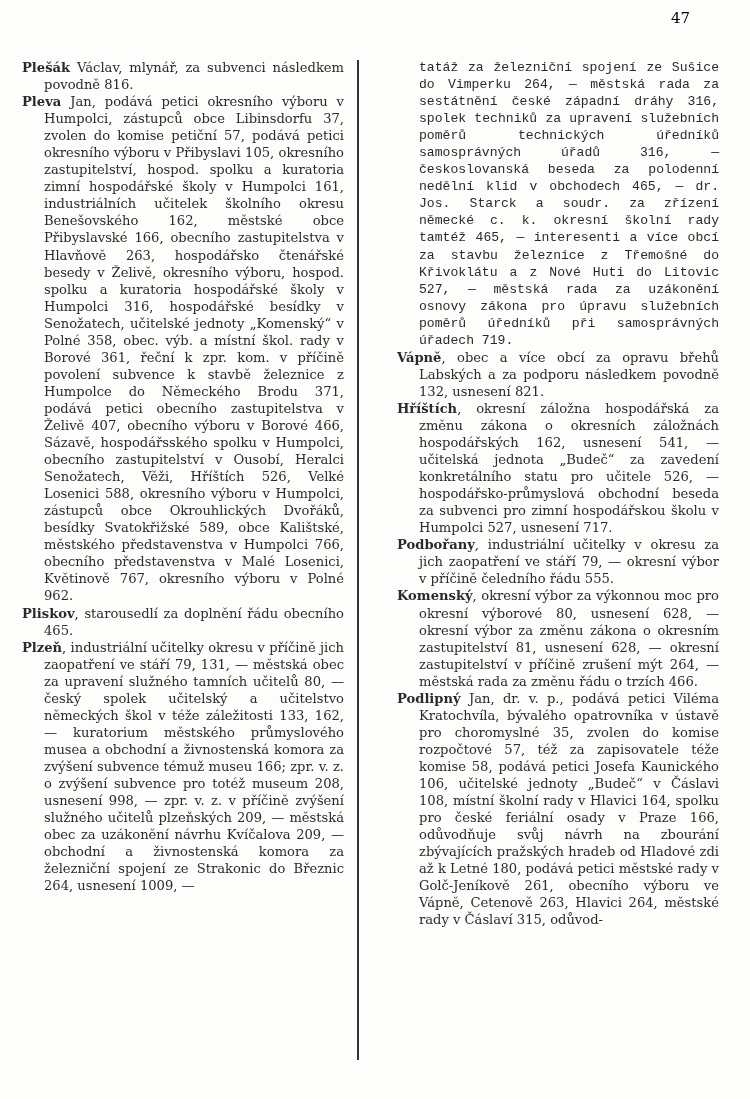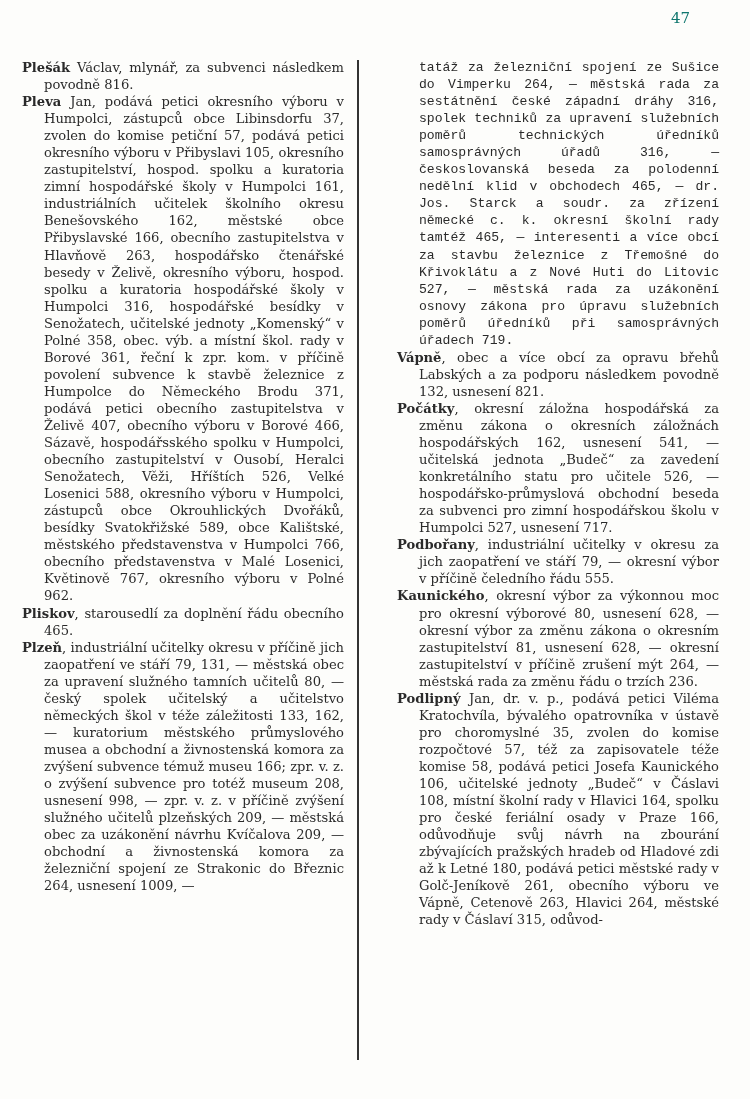--- a/index.html
+++ b/index.html
@@ -1,21 +1,21 @@
 <!DOCTYPE html>
 <html><head>
 <meta charset="utf-8">
 <style>
   html, body { margin:0; padding:0; }
   body {
     width:750px; height:1099px; background:#fdfdfb; position:relative; overflow:hidden;
     font-family:"DejaVu Serif", "Liberation Serif", serif; color:#2a2a2a;
   }
   .page-number {
-    position:absolute; top:9px; right:60px; font-size:15px; color:#0f766e;
+    position:absolute; top:9px; right:60px; font-size:15px; color:#000000;
   }
   .col {
     position:absolute; top:51px; width:322px;
     font-size:13.1px; line-height:17.05px;margin-top:8px;
   }
   .col-left { left:22px; }
   .col-right { left:397px; }
   .divider {
     position:absolute; left:357px; top:60px; width:1.5px; height:1000px; background:#333;
   }
@@ -33,17 +33,17 @@
 <div class="col col-left">
   <p class="entry"><span class="head">Plešák</span><span> Václav, mlynář, za subvenci následkem povodně 816.</span></p>
   <p class="entry"><span class="head">Pleva</span><span> Jan, podává petici okresního výboru v Humpolci, zástupců obce Libinsdorfu 37, zvolen do komise petiční 57, podává petici okresního výboru v Přibyslavi 105, okresního zastupitelství, hospod. spolku a kuratoria zimní hospodářské školy v Humpolci 161, industriálních učitelek školního okresu Benešovského 162, městské obce Přibyslavské 166, obecního zastupitelstva v Hlavňově 263, hospodářsko čtenářské besedy v Želivě, okresního výboru, hospod. spolku a kuratoria hospodářské školy v Humpolci 316, hospodářské besídky v Senožatech, učitelské jednoty „Komenský“ v Polné 358, obec. výb. a místní škol. rady v Borové 361, řeční k zpr. kom. v příčině povolení subvence k stavbě železnice z Humpolce do Německého Brodu 371, podává petici obecního zastupitelstva v Želivě 407, obecního výboru v Borové 466, Sázavě, hospodářsského spolku v Humpolci, obecního zastupitelství v Ousobí, Heralci Senožatech, Věži, Hříštích 526, Velké Losenici 588, okresního výboru v Humpolci, zástupců obce Okrouhlických Dvořáků, besídky Svatokřižské 589, obce Kalištské, městského představenstva v Humpolci 766, obecního představenstva v Malé Losenici, Květinově 767, okresního výboru v Polné 962.</span></p>
   <p class="entry"><span class="head">Pliskov</span><span>, starousedlí za doplnění řádu obecního 465.</span></p>
   <p class="entry"><span class="head">Plzeň</span><span>, industriální učitelky okresu v příčině jich zaopatření ve stáří 79, 131, — městská obec za upravení služného tamních učitelů 80, — český spolek učitelský a učitelstvo německých škol v téže záležitosti 133, 162, — kuratorium městského průmyslového musea a obchodní a živnostenská komora za zvýšení subvence témuž museu 166; zpr. v. z. o zvýšení subvence pro totéž museum 208, usnesení 998, — zpr. v. z. v příčině zvýšení služného učitelů plzeňských 209, — městská obec za uzákonění návrhu Kvíčalova 209, — obchodní a živnostenská komora za železniční spojení ze Strakonic do Březnic 264, usnesení 1009, —</span></p>
 </div>
 
 <div class="col col-right">
   <p class="entry cont">tatáž za železniční spojení ze Sušice do Vimperku 264, — městská rada za sestátnění české západní dráhy 316, spolek techniků za upravení služebních poměrů technických úředníků samosprávných úřadů 316, — českoslovanská beseda za polodenní nedělní klid v obchodech 465, — dr. Jos. Starck a soudr. za zřízení německé c. k. okresní školní rady tamtéž 465, — interesenti a více obcí za stavbu železnice z Třemošné do Křivoklátu a z Nové Huti do Litovic 527, — městská rada za uzákonění osnovy zákona pro úpravu služebních poměrů úředníků při samosprávných úřadech 719.</p>
   <p class="entry"><span class="head">Vápně</span><span>, obec a více obcí za opravu břehů Labských a za podporu následkem povodně 132, usnesení 821.</span></p>
-  <p class="entry"><span class="head">Počátky</span><span>, okresní záložna hospodářská za změnu zákona o okresních záložnách hospodářských 162, usnesení 541, — učitelská jednota „Budeč“ za zavedení konkretálního statu pro učitele 526, — hospodářsko-průmyslová obchodní beseda za subvenci pro zimní hospodářskou školu v Humpolci 527, usnesení 717.</span></p>
+  <p class="entry"><span class="head">Hříštích</span><span>, okresní záložna hospodářská za změnu zákona o okresních záložnách hospodářských 162, usnesení 541, — učitelská jednota „Budeč“ za zavedení konkretálního statu pro učitele 526, — hospodářsko-průmyslová obchodní beseda za subvenci pro zimní hospodářskou školu v Humpolci 527, usnesení 717.</span></p>
   <p class="entry"><span class="head">Podbořany</span><span>, industriální učitelky v okresu za jich zaopatření ve stáří 79, — okresní výbor v příčině čeledního řádu 555.</span></p>
-  <p class="entry"><span class="head">Kaunického</span><span>, okresní výbor za výkonnou moc pro okresní výborové 80, usnesení 628, — okresní výbor za změnu zákona o okresním zastupitelství 81, usnesení 628, — okresní zastupitelství v příčině zrušení mýt 264, — městská rada za změnu řádu o trzích 236.</span></p>
+  <p class="entry"><span class="head">Komenský</span><span>, okresní výbor za výkonnou moc pro okresní výborové 80, usnesení 628, — okresní výbor za změnu zákona o okresním zastupitelství 81, usnesení 628, — okresní zastupitelství v příčině zrušení mýt 264, — městská rada za změnu řádu o trzích 466.</span></p>
   <p class="entry"><span class="head">Podlipný</span><span> Jan, dr. v. p., podává petici Viléma Kratochvíla, bývalého opatrovníka v ústavě pro choromyslné 35, zvolen do komise rozpočtové 57, též za zapisovatele téže komise 58, podává petici Josefa Kaunického 106, učitelské jednoty „Budeč“ v Čáslavi 108, místní školní rady v Hlavici 164, spolku pro české feriální osady v Praze 166, odůvodňuje svůj návrh na zbourání zbývajících pražských hradeb od Hladové zdi až k Letné 180, podává petici městské rady v Golč-Jeníkově 261, obecního výboru ve Vápně, Cetenově 263, Hlavici 264, městské rady v Čáslaví 315, odůvod-</span></p>
 </div>
 
 </body></html>

